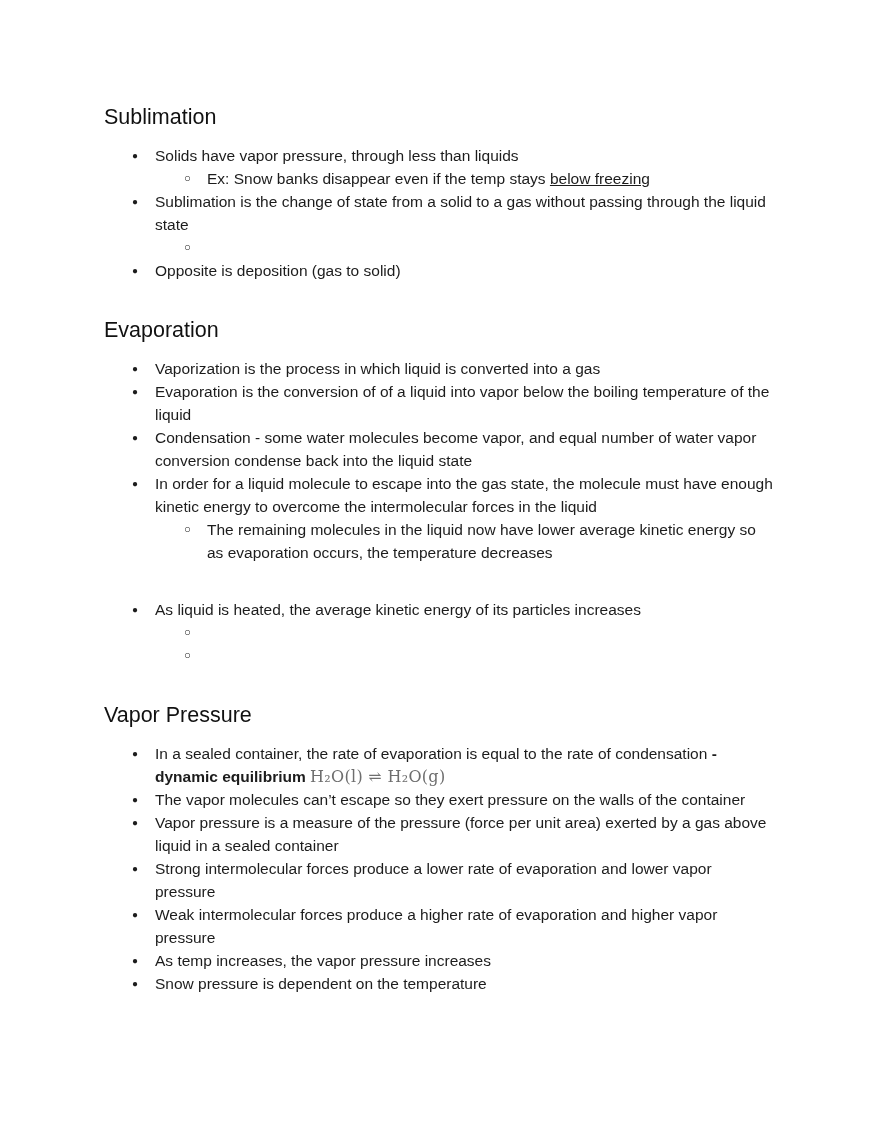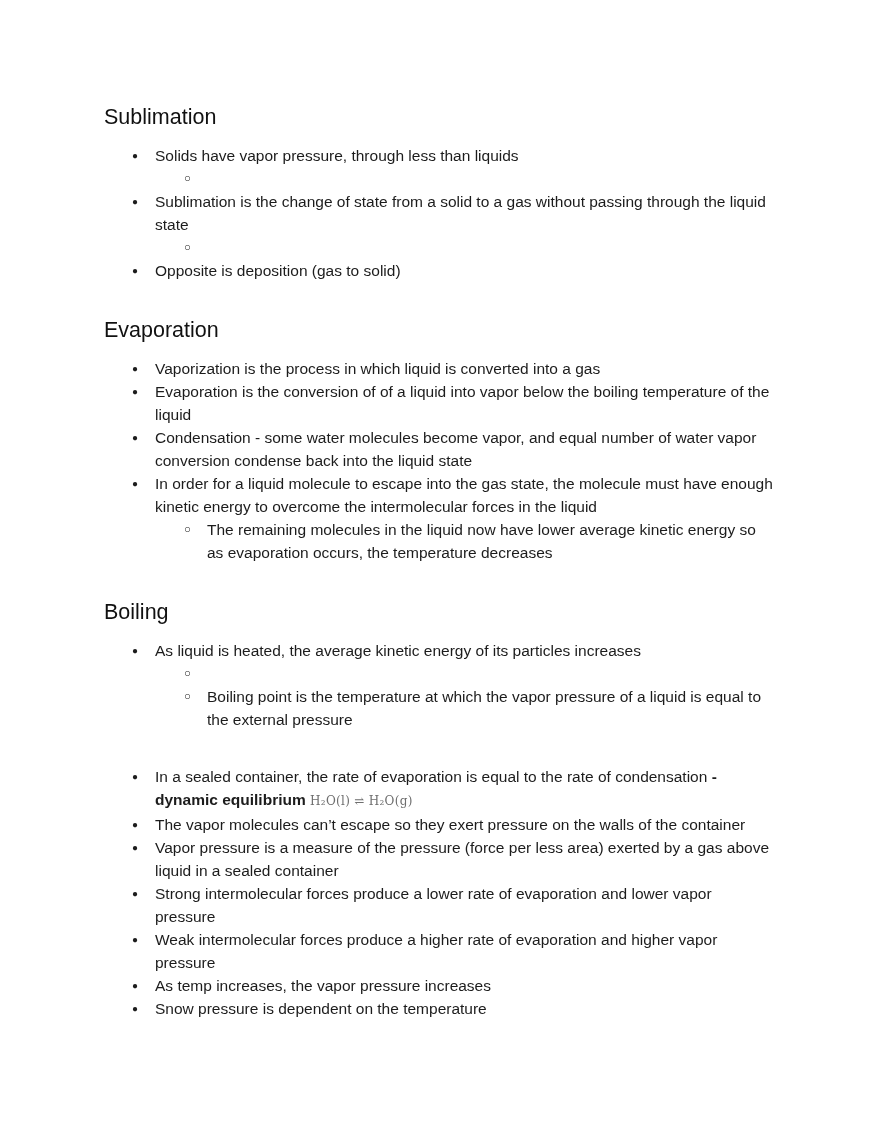--- a/index.html
+++ b/index.html
@@ -41,37 +41,38 @@
   }
   .l1 { padding-left: 28px; }
   .l1 .marker { font-size: 10px; }
   .l2 { padding-left: 80px; }
   .l2 .marker { font-size: 11.5px; }
   .item .text { flex: 1 1 auto; }
   .run-bold { font-weight: 700; }
   .run-underline { text-decoration: underline; }
   .run-formula {
     font-family: "DejaVu Serif", "DejaVu Sans", serif;
-    font-size: 12px;
+    font-size: 16px;
     letter-spacing: 0.3px;
   }
 </style>
 </head>
 <body>
 
 <div class="page">
   <div>
       <section class="doc-section">
         <h2 class="heading">Sublimation</h2>
         <div class="item l1">
           <span class="marker">●</span>
           <span class="text"><span>Solids have vapor pressure, through less than liquids</span></span>
         </div>
         <div class="item l2">
           <span class="marker">○</span>
+          <span class="text"><span>Ex: Snow banks disappear even if the temp stays </span><span class="run-underline">below freezing</span></span>
         </div>
         <div class="item l1">
           <span class="marker">●</span>
           <span class="text"><span>Sublimation is the change of state from a solid to a gas without passing through the liquid state</span></span>
         </div>
         <div class="item l2">
           <span class="marker">○</span>
         </div>
         <div class="item l1">
           <span class="marker">●</span>
@@ -95,45 +96,44 @@
         <div class="item l1">
           <span class="marker">●</span>
           <span class="text"><span>In order for a liquid molecule to escape into the gas state, the molecule must have enough kinetic energy to overcome the intermolecular forces in the liquid</span></span>
         </div>
         <div class="item l2">
           <span class="marker">○</span>
           <span class="text"><span>The remaining molecules in the liquid now have lower average kinetic energy so as evaporation occurs, the temperature decreases</span></span>
         </div>
       </section>
       <section class="doc-section">
-        <h2 class="heading">Boiling</h2>
         <div class="item l1">
           <span class="marker">●</span>
           <span class="text"><span>As liquid is heated, the average kinetic energy of its particles increases</span></span>
         </div>
         <div class="item l2">
           <span class="marker">○</span>
         </div>
         <div class="item l2">
           <span class="marker">○</span>
-          <span class="text"><span>Boiling point is the temperature at which the vapor pressure of a liquid is equal to the external pressure</span></span>
         </div>
       </section>
       <section class="doc-section">
+        <h2 class="heading">Vapor Pressure</h2>
         <div class="item l1">
           <span class="marker">●</span>
           <span class="text"><span>In a sealed container, the rate of evaporation is equal to the rate of condensation </span><span class="run-bold">- dynamic equilibrium</span><span> </span><span class="run-formula" style="color: rgb(110, 110, 110);">H₂O(l) ⇌ H₂O(g)</span></span>
         </div>
         <div class="item l1">
           <span class="marker">●</span>
           <span class="text"><span>The vapor molecules can’t escape so they exert pressure on the walls of the container</span></span>
         </div>
         <div class="item l1">
           <span class="marker">●</span>
-          <span class="text"><span>Vapor pressure is a measure of the pressure (force per less area) exerted by a gas above liquid in a sealed container</span></span>
+          <span class="text"><span>Vapor pressure is a measure of the pressure (force per unit area) exerted by a gas above liquid in a sealed container</span></span>
         </div>
         <div class="item l1">
           <span class="marker">●</span>
           <span class="text"><span>Strong intermolecular forces produce a lower rate of evaporation and lower vapor pressure</span></span>
         </div>
         <div class="item l1">
           <span class="marker">●</span>
           <span class="text"><span>Weak intermolecular forces produce a higher rate of evaporation and higher vapor pressure</span></span>
         </div>
         <div class="item l1">

